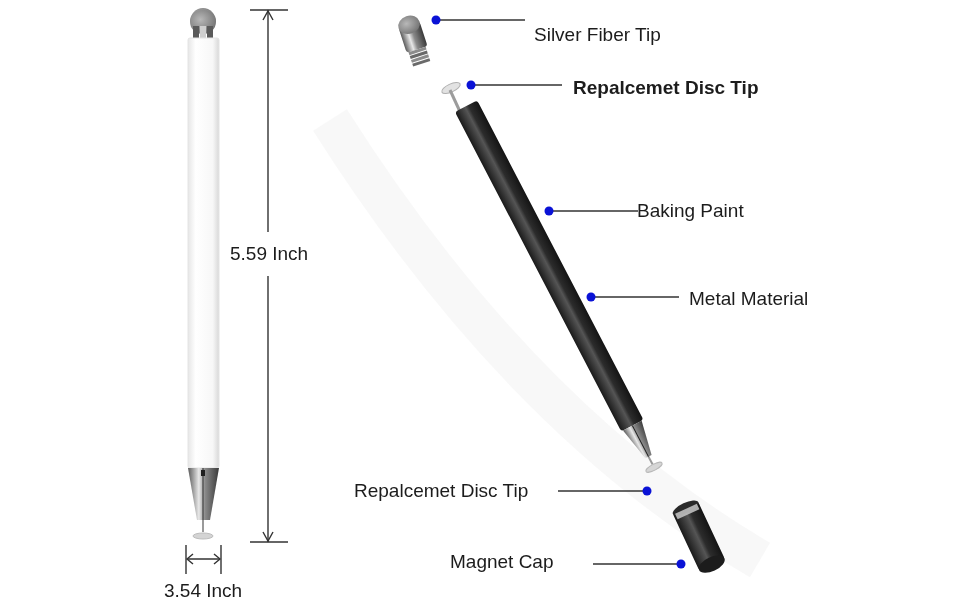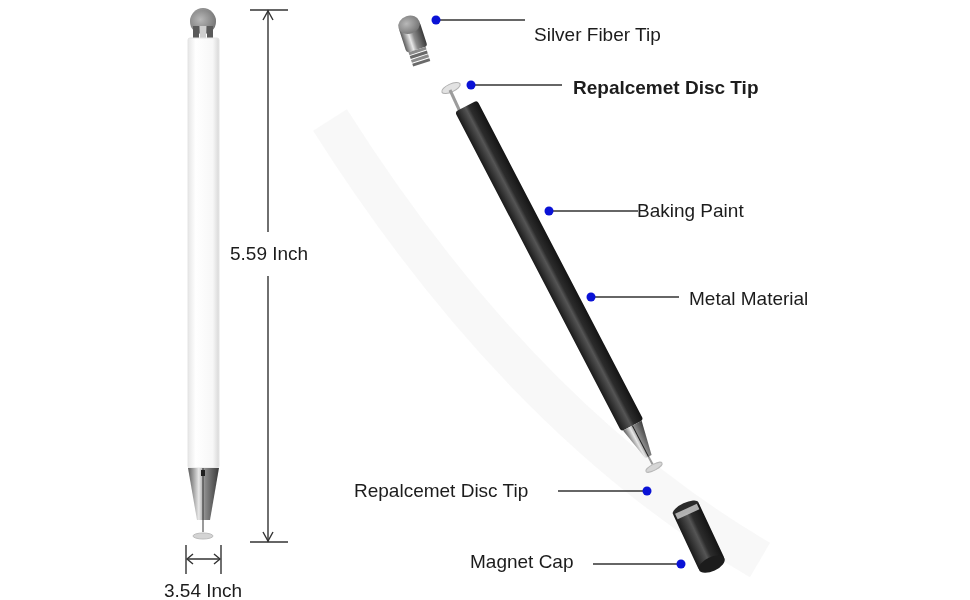--- a/index.html
+++ b/index.html
@@ -132,14 +132,14 @@
   </svg>
 
   <div class="label" style="left:230px; top:243px;text-align:right;">5.59 Inch</div>
   <div class="label" style="left:164px; top:580px;">3.54 Inch</div>
 
   <div class="label" style="left:534px; top:24px;">Silver Fiber Tip</div>
   <div class="label" style="left:573px; top:77px;font-weight:bold;">Repalcemet Disc Tip</div>
   <div class="label" style="left:637px; top:200px;">Baking Paint</div>
   <div class="label" style="left:689px; top:288px;">Metal Material</div>
   <div class="label" style="left:354px; top:480px;">Repalcemet Disc Tip</div>
-  <div class="label" style="left:470px; top:551px;">Magnet Cap</div>
+  <div class="label" style="left:450px; top:551px;">Magnet Cap</div>
 </div>
 
 </body></html>

